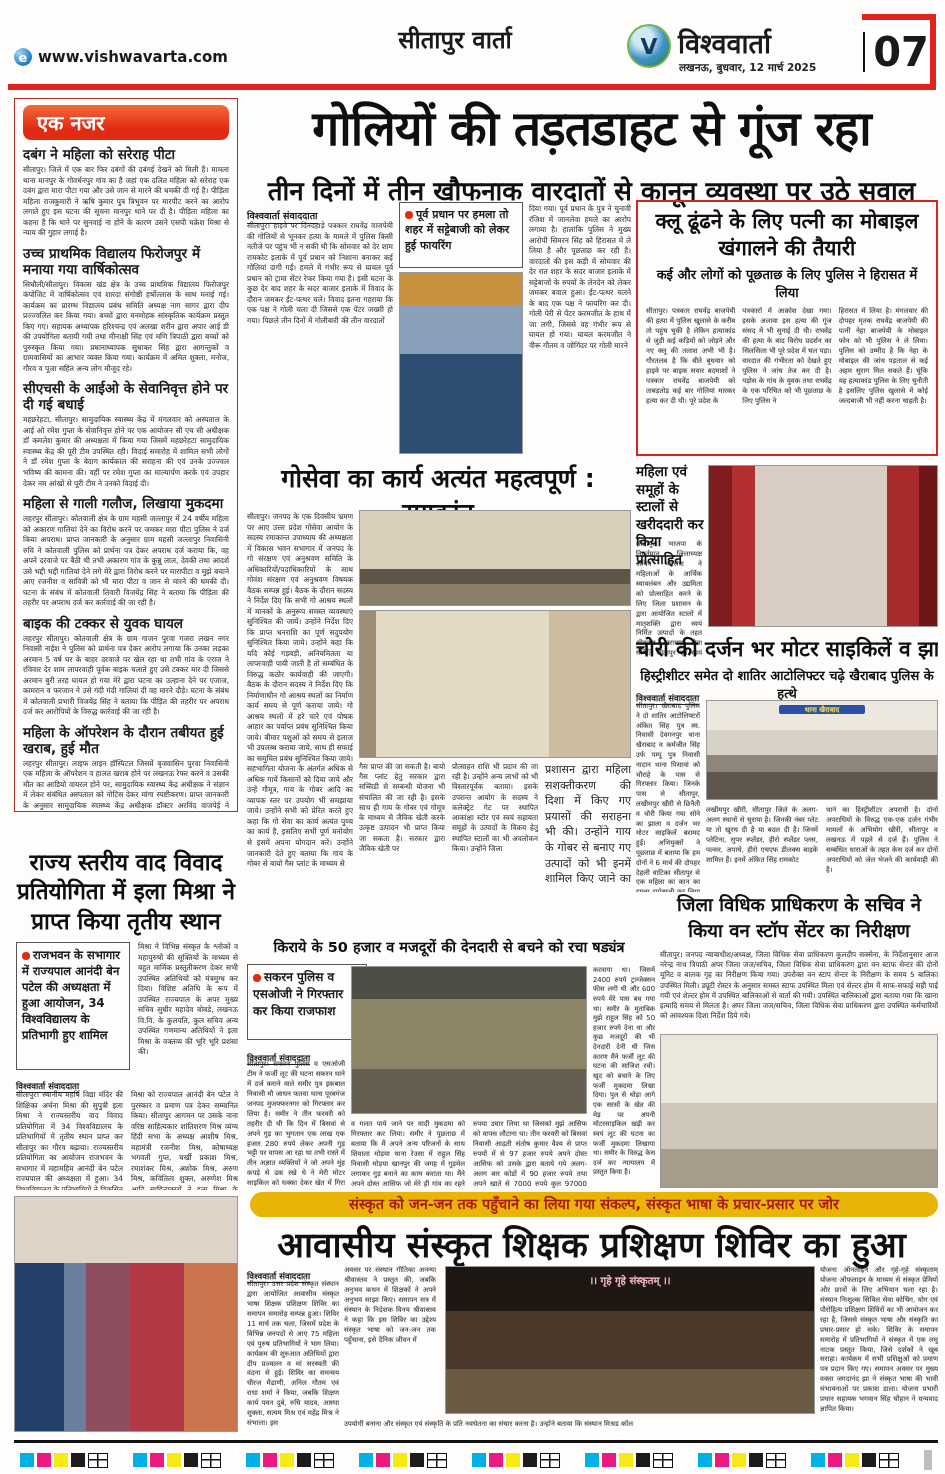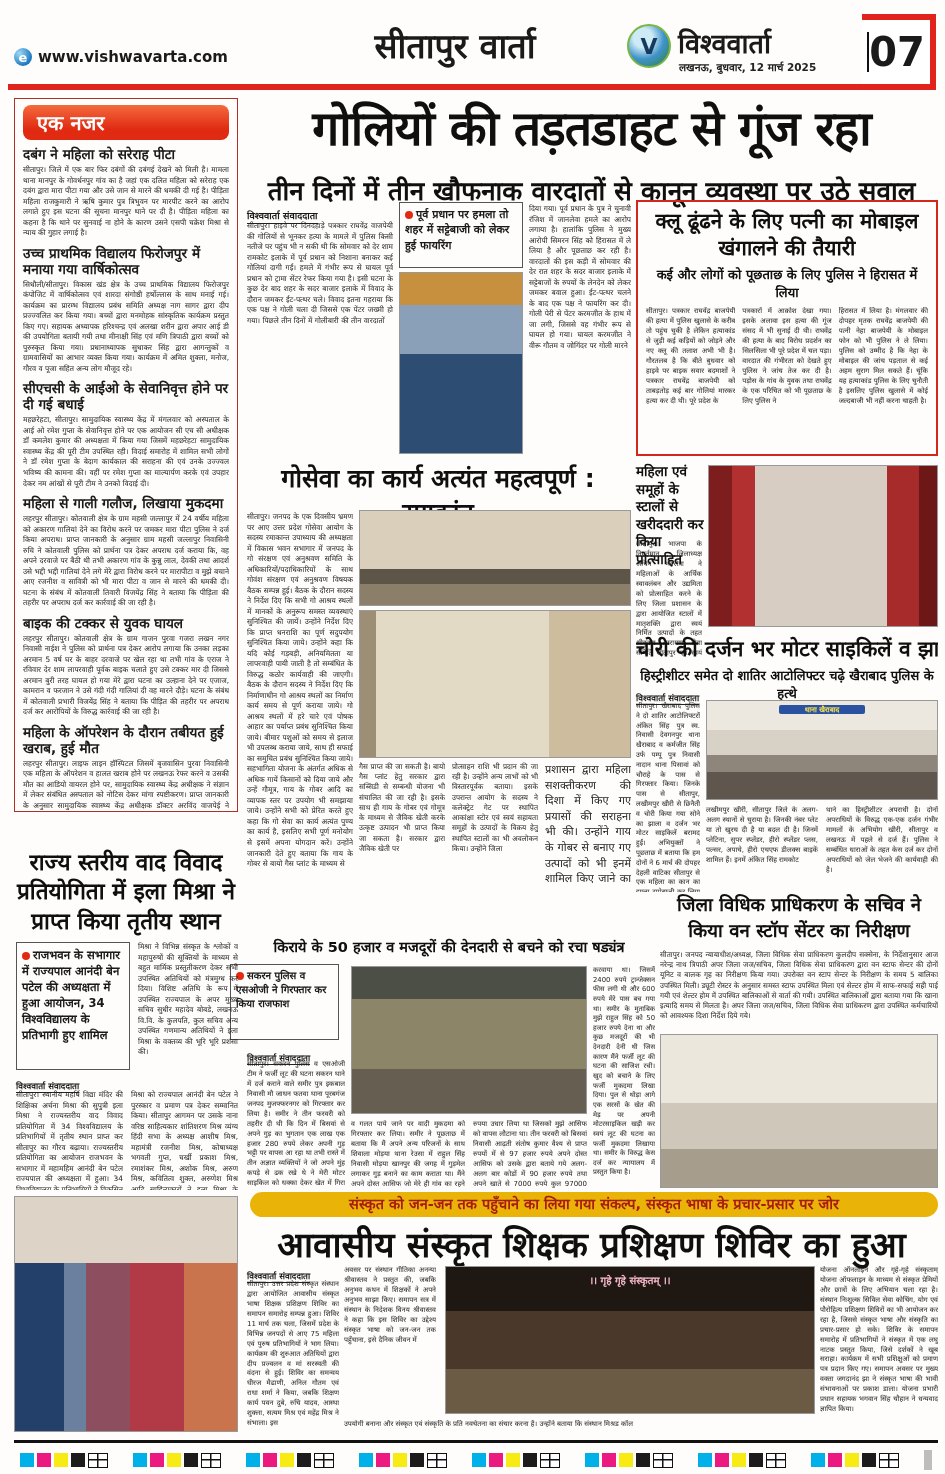--- a/index.html
+++ b/index.html
@@ -11,21 +11,21 @@
   .hl{font-weight:bold;color:#0f0f0f;}
   .center{text-align:center;}
   .photo{border:1px solid #999;}
   .red-dot{display:inline-block;width:8px;height:8px;border-radius:50%;background:#e02a12;margin-right:3px;vertical-align:middle;}
   .inset-box{border:1px solid #555;padding:4px 5px;font-weight:bold;line-height:1.4;}
   .col3{column-count:3;column-gap:7px;}
   .col2c{column-count:2;column-gap:8px;}
   
   .masthead-rule{background:#e0231c;}
   .pageno-box{border-top:6px solid #e0231c;border-right:6px solid #e0231c;display:flex;align-items:center;justify-content:center;}
-  .pageno{font-size:40px;font-weight:bold;border-left:2px solid #111;line-height:1;}
+  .pageno{font-size:40px;font-weight:bold;border-left:2px solid #111;padding-left:8px;line-height:1;}
   .logo-circle{width:44px;height:44px;border-radius:50%;
      background:radial-gradient(circle at 35% 30%,#cdeaf5 0 25%,#3f93c9 55%,#2e7d3a 100%);
      border:2px solid #79b648;display:flex;align-items:center;justify-content:center;
      color:#163a5e;font-weight:bold;font-size:22px;}
   
   .sidebar{border:1.5px solid #b03026;padding:6px 8px;overflow:hidden;}
   .ek-najar{background:linear-gradient(180deg,#f46a3d 0%,#e02a12 70%);border-radius:8px;color:#fff;
      font-size:20px;font-weight:bold;padding:4px 0 4px 14px;}
   .sb-h{font-size:13.6px;font-weight:bold;line-height:1.18;margin:6px 0 3px;}
   
@@ -57,21 +57,21 @@
 </head>
 <body>
 
 <div class="page">
 
   <div class="abs" style="left:14px;top:48px;display:flex;align-items:center;gap:6px;">
     <span style="width:18px;height:18px;border-radius:50%;background:radial-gradient(circle at 30% 30%,#9fd8f2,#1e7ac2 70%);color:#fff;font-weight:bold;font-size:13px;display:inline-flex;align-items:center;justify-content:center;">e</span>
     <span style="font-weight:bold;font-size:15px;">www.vishwavarta.com</span>
   </div>
 
-  <div class="abs center" style="left:280px;top:22px;width:350px;font-size:34px;font-weight:bold;">सीतापुर वार्ता</div>
+  <div class="abs center" style="left:280px;top:22px;width:350px;font-size:24px;font-weight:bold;">सीतापुर वार्ता</div>
 
   <div class="abs logo-circle" style="left:627px;top:24px;">
     <span>V</span>
   </div>
   <div class="abs" style="left:678px;top:24px;font-size:27px;font-weight:bold;">विश्ववार्ता</div>
   <div class="abs" style="left:679px;top:60px;font-size:10.5px;font-weight:bold;color:#222;">लखनऊ,  बुधवार, 12 मार्च 2025</div>
 
   <div class="abs masthead-rule" style="left:8px;top:84px;width:928px;height:6px;"></div>
   <div class="abs pageno-box" style="left:862px;top:14px;width:74px;height:70px;background:#fff;">
     <span class="pageno">07</span>
@@ -149,21 +149,21 @@
   <div class="abs body-txt" style="left:636px;top:702px;width:64px;height:190px;font-size:6.9px;">सीतापुर। खैराबाद पुलिस ने दो शातिर आटोलिफ्टरों अंकित सिंह पुत्र स्व. निवासी देवगनपुर थाना खैराबाद व कर्मजीत सिंह उर्फ पम्पू पुत्र निवासी नादान थाना पिसावां को चौराहे के पास से गिरफ्तार किया। जिनके पास से सीतापुर, लखीमपुर खीरी से छिनैती व चोरी किया गया सोने का झाला व दर्जन भर मोटर साइकिलें बरामद हुईं। अभियुक्तों ने पूछताछ में बताया कि हम दोनों ने 6 मार्च की दोपहर देहली वाटिका सीतापुर से एक महिला का कान का झाला टप्पेबाजी कर लिया था। बरामद मोटरसाइकिलें हम लोगों ने लखनऊ,</div>
   <div class="abs col2c" style="left:706px;top:806px;width:232px;height:86px;overflow:hidden;">
     <div class="body-txt" style="font-size:7px;">लखीमपुर खीरी, सीतापुर जिले के अलग-अलग स्थानों से चुराया है। जिनकी नंबर प्लेट या तो खुरच दी है या बदल दी है। जिनमें प्लेटिना, सुपर स्प्लेंडर, हीरो स्प्लेंडर प्लस, पल्सर, अपाचे, हीरो एचएफ डीलक्स बाइकें शामिल हैं। इनमें अंकित सिंह रामकोट</div>
     <div class="body-txt" style="font-size:7px;">थाने का हिस्ट्रीशीटर अपराधी है। दोनों अपराधियों के विरुद्ध एक-एक दर्जन गंभीर मामलों के अभियोग खीरी, सीतापुर व लखनऊ में पहले से दर्ज हैं। पुलिस ने सम्बंधित धाराओं के तहत केस दर्ज कर दोनों अपराधियों को जेल भेजने की कार्यवाही की है।</div>
   </div>
   <div class="abs photo ph-station" style="left:706px;top:700px;width:232px;height:100px;">
     <div style="margin:4px auto 0;width:86px;background:#2a52a0;color:#ffe24a;font-size:7px;font-weight:bold;text-align:center;border-radius:2px;">थाना खैराबाद</div>
   </div>
 
   <div class="abs hl center" style="left:243px;top:936px;width:412px;font-size:14.5px;">किराये के 50 हजार व मजदूरों की देनदारी से बचने को रचा षड्यंत्र</div>
-  <div class="abs inset-box" style="left:230px;top:964px;width:109px;height:76px;font-size:10px;overflow:hidden;">
+  <div class="abs inset-box" style="left:247px;top:964px;width:120px;height:76px;font-size:12px;overflow:hidden;">
     <span class="red-dot"></span><span>सकरन पुलिस व एसओजी ने गिरफ्तार कर किया राजफाश</span>
   </div>
   <div class="abs" style="left:247px;top:1046px;"><span class="byline" style="font-size:8.5px;">विश्ववार्ता संवाददाता</span></div>
   <div class="abs body-txt" style="left:247px;top:1060px;width:98px;height:128px;font-size:7px;">सीतापुर। सकरन पुलिस व एसओजी टीम ने फर्जी लूट की घटना सकरन थाने में दर्ज कराने वाले समीर पुत्र इकबाल निवासी मौ जाधन फतवा थाना पूरबगंज जनपद मुजफ्फरनगर को गिरफ्तार कर लिया है। समीर ने तीन फरवरी को तहरीर दी थी कि दिन में बिसवां से अपने गुड़ का भुगतान एक लाख एक हजार 280 रुपये लेकर अपनी गुड़ भट्टी पर वापस आ रहा था तभी रास्ते में तीन अज्ञात व्यक्तियों ने जो अपने मुंह कपड़े से ढक रखे थे ने मेरी मोटर साइकिल को धक्का देकर खेत में गिरा दिया और एक लाख रुपये व मोबाइल फोन छीनकर भाग गये। पुलिस ने केस दर्ज कर विवेचना के दौरान प्रकरण भ्रामक</div>
   <div class="abs photo ph-police" style="left:351px;top:966px;width:236px;height:148px;"></div>
   <div class="abs col2c" style="left:351px;top:1120px;width:236px;height:68px;overflow:hidden;">
     <div class="body-txt" style="font-size:7px;">व गलत पाये जाने पर वादी मुकदमा को गिरफ्तार कर लिया। समीर ने पूछताछ में बताया कि मैं अपने अन्य परिजनों के साथ शिवाला मोड़या थाना रेउसा में राहुल सिंह निवासी मोड़या खानपुर की जगह में गुड़मेल लगाकर गुड़ बनाने का काम कराता था। मैंने अपने दोस्त आसिफ जो मेरे ही गांव का रहने वाला है से एक लाख</div>
     <div class="body-txt" style="font-size:7px;">रुपया उधार लिया था जिसको मुझे आसिफ को वापस लौटाना था। तीन फरवरी को बिसवां निवासी आढ़ती संतोष कुमार वैश्य से प्राप्त रुपयों में से 97 हजार रुपये अपने दोस्त आसिफ को उसके द्वारा बताये गये अलग-अलग बार कोडों में 90 हजार रुपये तथा अपने खाते से 7000 रुपये कुल 97000 रुपये ट्रान्सफर</div>
   </div>
   <div class="abs body-txt" style="left:593px;top:966px;width:62px;height:222px;font-size:6.8px;">करवाया था। जिसमें 2400 रुपये ट्रान्जेक्सन फीस लगी थी और 600 रुपये मेरे पास बच गया था। समीर के मुताबिक मुझे राहुल सिंह को 50 हजार रुपये देना था और कुछ मजदूरों की भी देनदारी देनी थी जिस कारण मैंने फर्जी लूट की घटना की साजिश रची। खुद को बचाने के लिए फर्जी मुकदमा लिखा दिया। पुल से थोड़ा आगे एक सरसों के खेत की मेड़ पर अपनी मोटरसाइकिल खड़ी कर स्वयं लूट की घटना का फर्जी मुकदमा लिखाया था। समीर के विरुद्ध केस दर्ज कर न्यायालय में प्रस्तुत किया है।</div>

